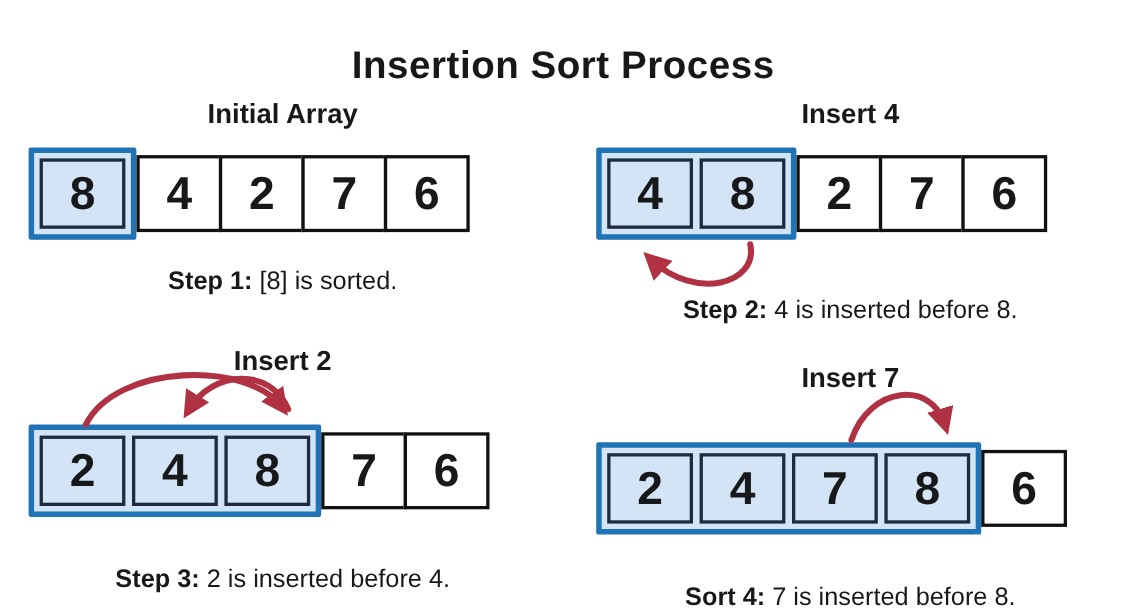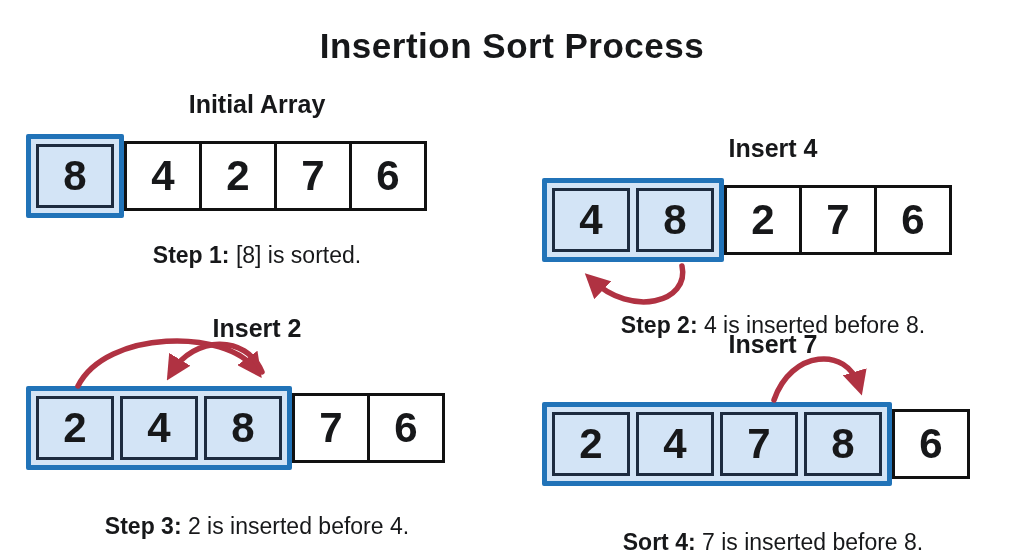--- a/index.html
+++ b/index.html
@@ -15,21 +15,21 @@
   body{
     background:#ffffff;
     font-family:"Liberation Sans", sans-serif;
     color:var(--text);
     position:relative;
   }
   .title{
     text-align:center;
     font-size:35px;
     font-weight:bold;
-    margin-top:26px;
+    margin-top:40px;
     letter-spacing:0.5px;
   }
   .panel{
     position:absolute;
     width:478px;
   }
   .panel-heading{
     font-size:25px;
     font-weight:bold;
     text-align:center;
@@ -103,21 +103,21 @@
       <div class="cell sorted">8</div>
     </div>
     <div class="cell plain">4</div>
     <div class="cell plain">2</div>
     <div class="cell plain">7</div>
     <div class="cell plain">6</div>
   </div>
   <p class="caption"><strong>Step 1:</strong><span> [8] is sorted.</span></p>
 </section>
 
-<section class="panel row1 panel-2" style="left:534px;top:88px;margin-top:44px;">
+<section class="panel row1 panel-2" style="left:534px;top:88px;">
   <h2 class="panel-heading">Insert 4</h2>
   <div class="array-row">
     <div class="sorted-box">
       <div class="cell sorted">4</div>
       <div class="cell sorted">8</div>
     </div>
     <div class="cell plain">2</div>
     <div class="cell plain">7</div>
     <div class="cell plain">6</div>
   </div>

